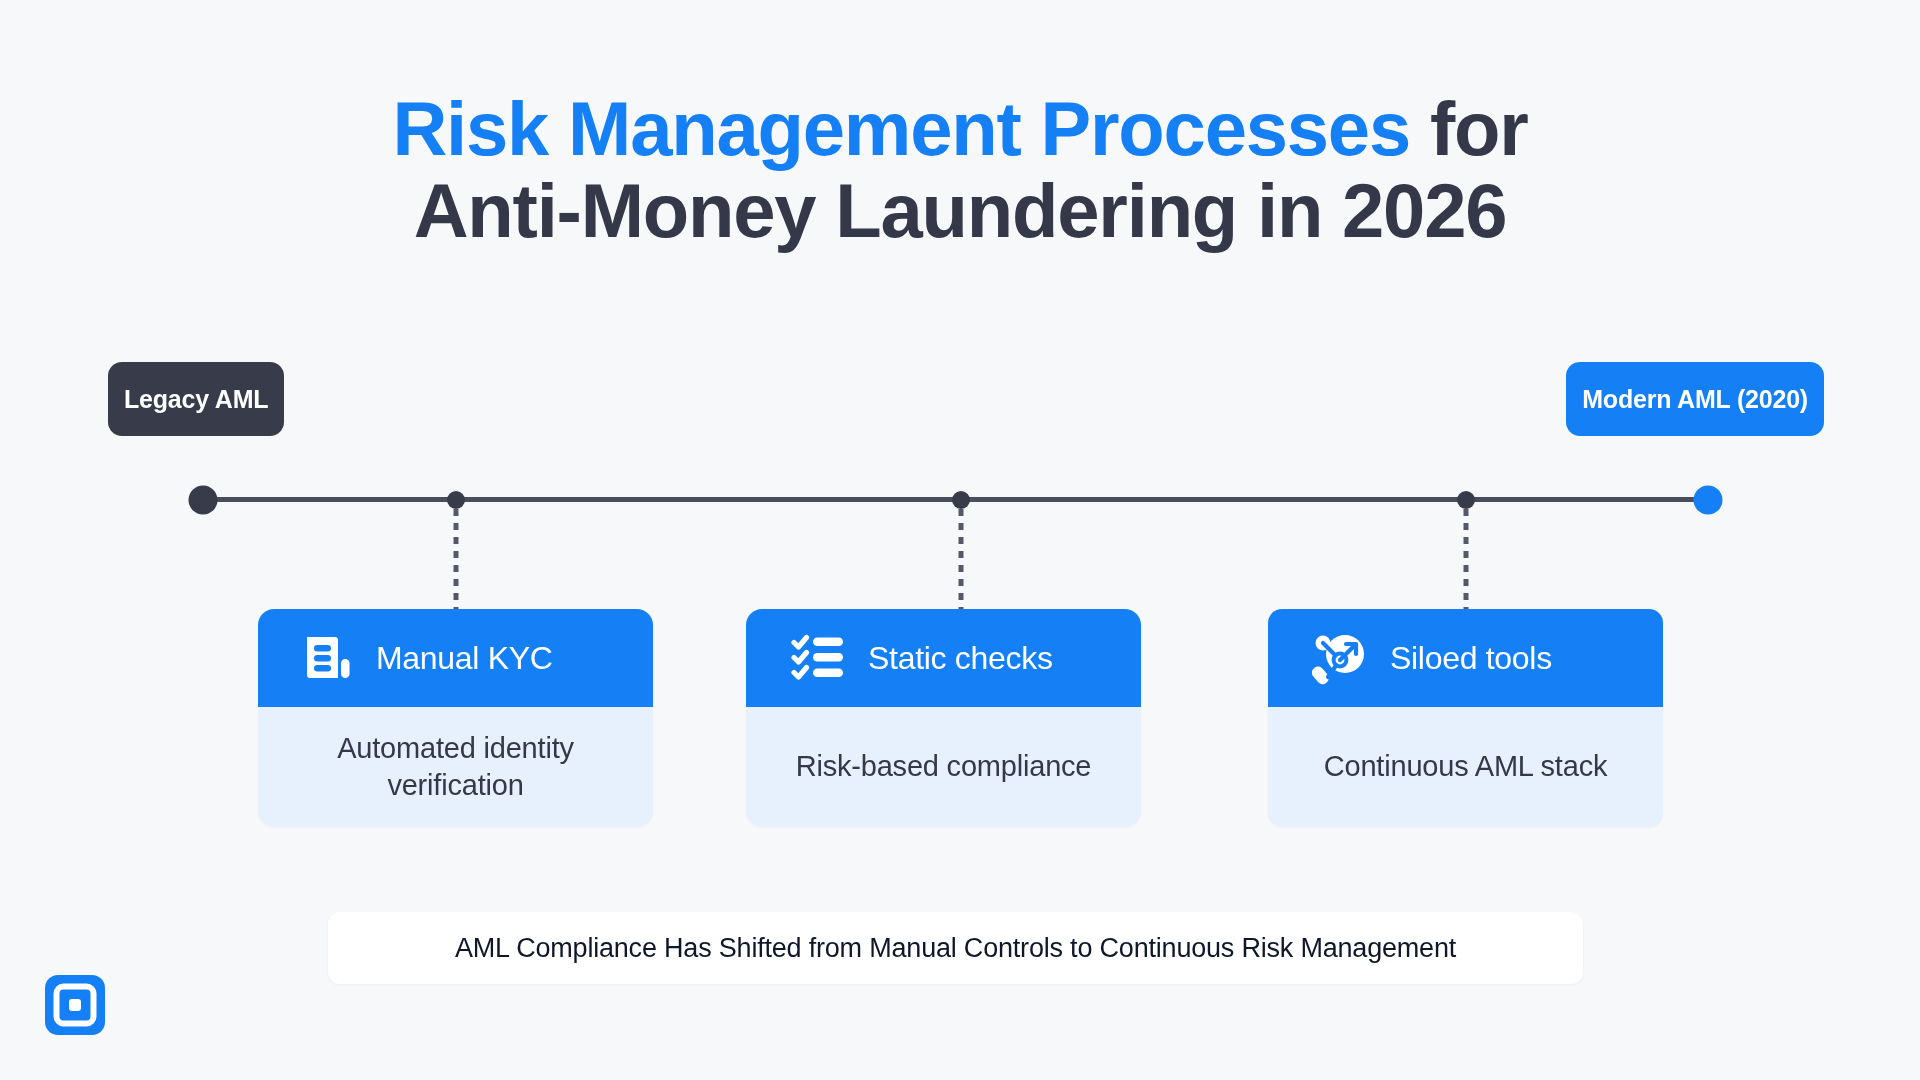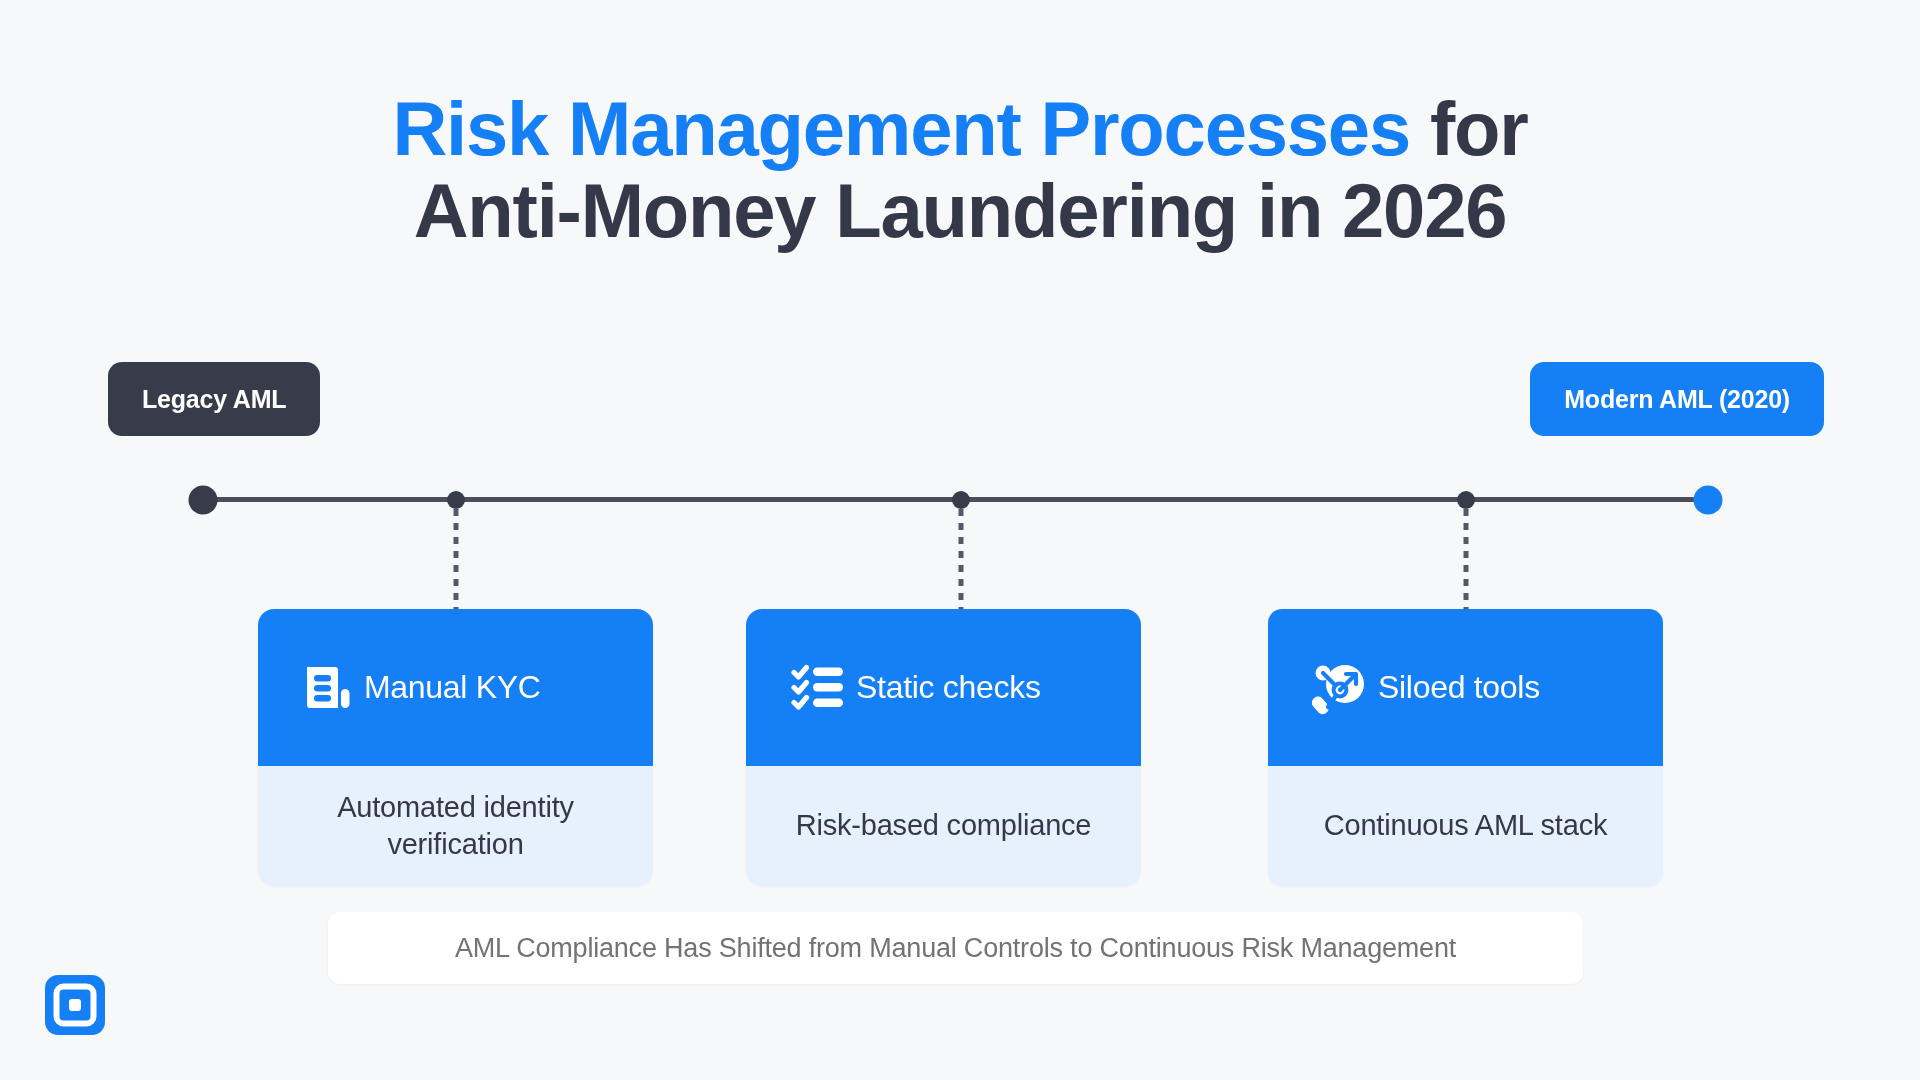--- a/index.html
+++ b/index.html
@@ -40,21 +40,21 @@
     position:absolute;
     display:flex;
     align-items:center;
     justify-content:center;
     height:74px;
     border-radius:14px;
     font-size:25px;
     font-weight:bold;
     letter-spacing:-0.2px;
     color:#FFFFFF;
-    padding:0 34px;
+    padding:0 16px;
     white-space:nowrap;
   }
   .badge-left  { left:108px;  top:362px; background:#383B4A; }
   .badge-right { right:96px;  top:362px; background:#1580F5; }
 
   
   .timeline-rail {
     position:absolute;
     left:203px; top:497px;
     width:1505px; height:5px;
@@ -99,25 +99,25 @@
     border-radius:16px;
     overflow:hidden;
     box-shadow:0 1px 2px rgba(20,40,90,0.04);
   }
   .card-1 { left:258px; }
   .card-2 { left:746px; }
   .card-3 { left:1268px;border-radius:14px; }
 
   .card-head {
     background:#1580F5;
-    height:157px;
+    height:98px;
     display:flex;
     align-items:center;
     padding-left:40px;
-    gap:10px;
+    gap:22px;
   }
   .card-2 .card-head, .card-3 .card-head { padding-left:44px; }
 
   .card-icon {
     flex:0 0 auto;
     width:56px; height:56px;
     display:flex; align-items:center; justify-content:center;
   }
   .card-icon svg { display:block; }
 
@@ -152,21 +152,21 @@
     width:1255px; height:72px;
     background:#FFFFFF;
     border-radius:12px;
     display:flex;
     align-items:center;
     justify-content:center;
     box-shadow:0 1px 3px rgba(20,40,90,0.05);
   }
   .caption-text {
     font-size:27px;
-    color:#737373;
+    color:#0f172a;
     letter-spacing:-0.2px;
     white-space:nowrap;
   }
 
   
   .logo {
     position:absolute;
     left:44px; top:974px;
     width:62px; height:62px;
   }

